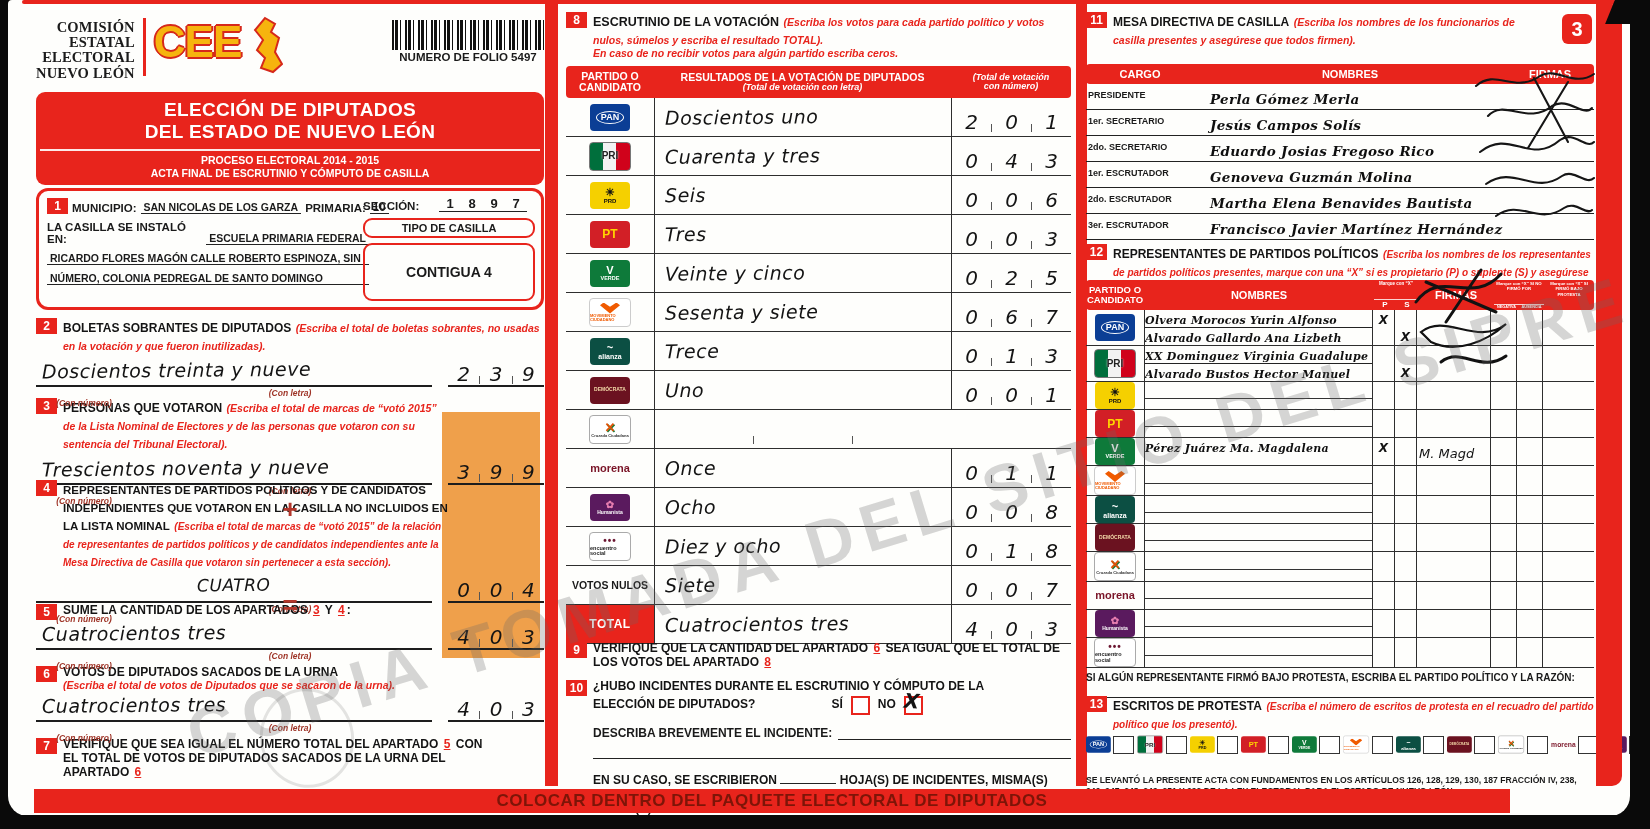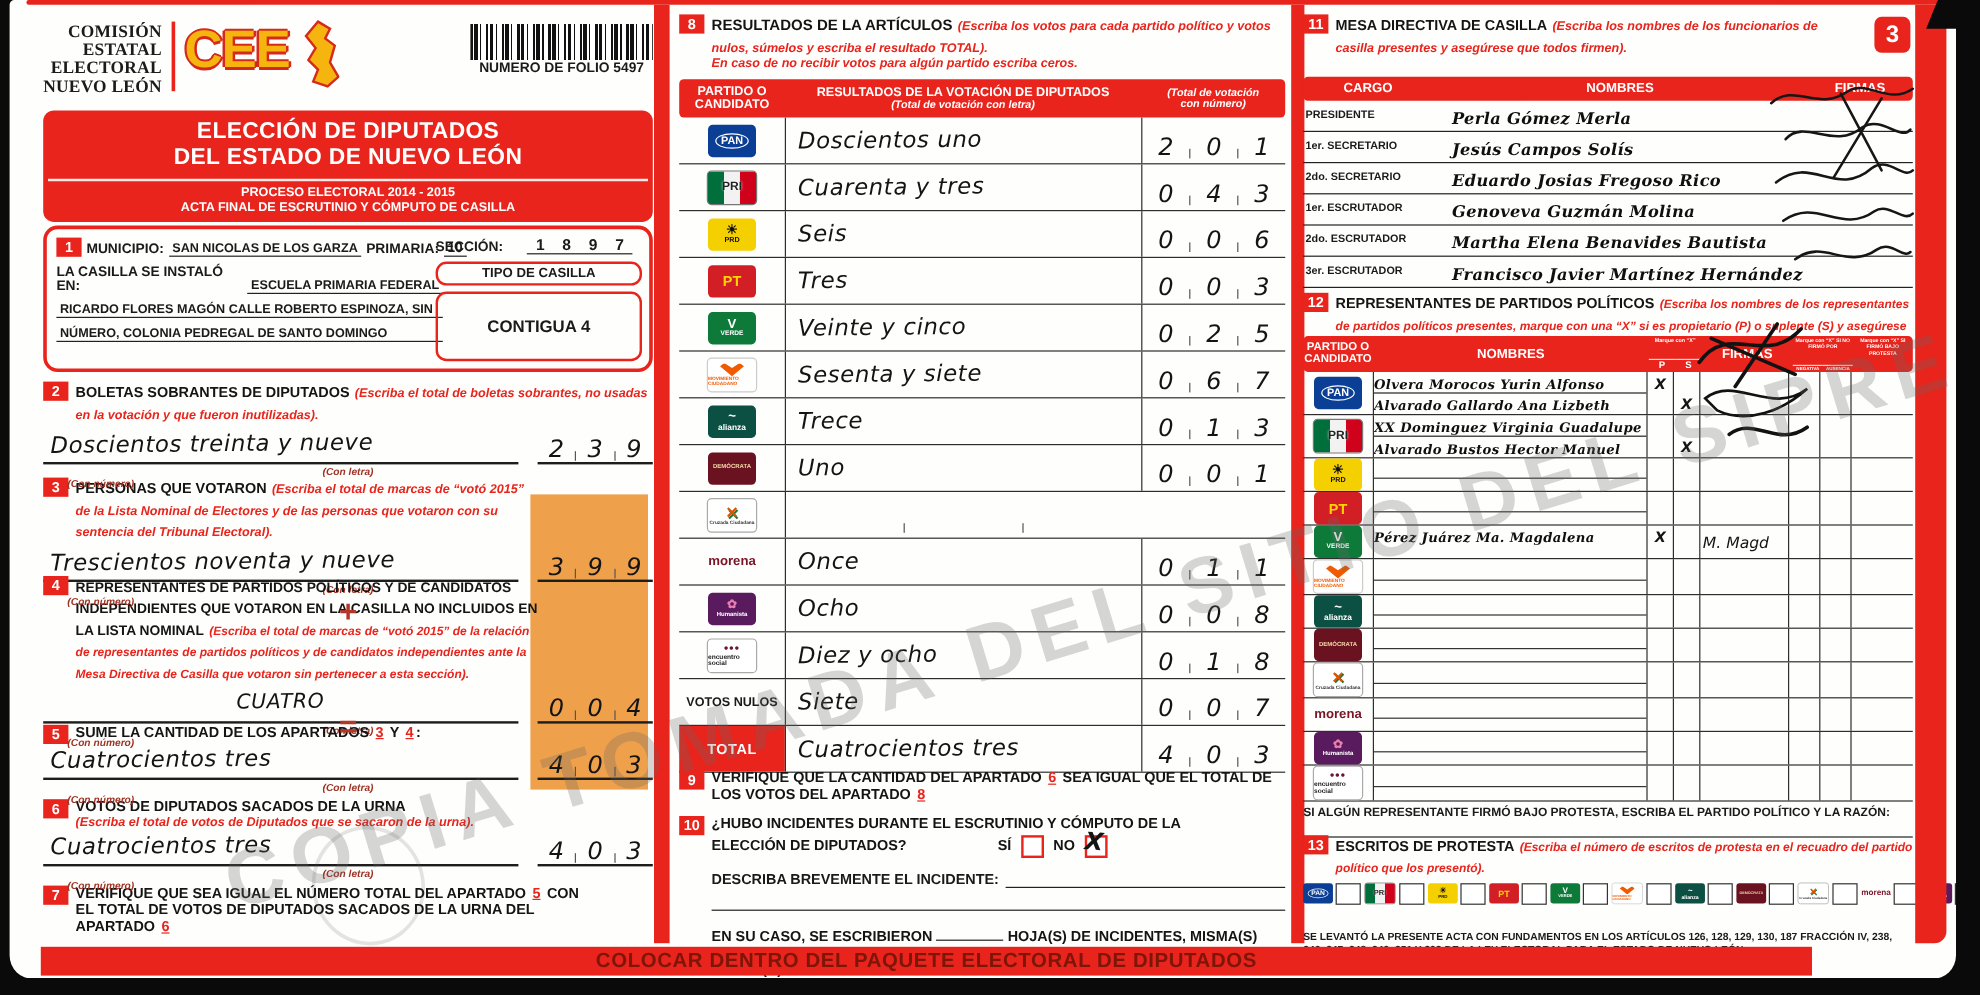--- a/index.html
+++ b/index.html
@@ -407,21 +407,21 @@
       </div>
     </div>
   </div>
 
   <div class="mid-strip"></div>
 
   <div class="panel panel-mid">
     <div class="sec-head">
       <span class="num-badge">8</span>
       <div>
-        <span class="sec-title" style="font-size:12.5px">RESULTADOS DE LA ARTÍCULOS</span>
+        <span class="sec-title" style="font-size:12.5px">ESCRUTINIO DE LA VOTACIÓN</span>
         <span class="instr">(Escriba los votos para cada partido político y votos nulos, súmelos y escriba el resultado TOTAL).</span>
         <div class="instr">En caso de no recibir votos para algún partido escriba ceros.</div>
       </div>
     </div>
 
     <div class="s8table">
       <div class="s8head">
         <div class="hc">
           <span class="hc-b">PARTIDO O</span>
           <span class="hc-b">CANDIDATO</span>

